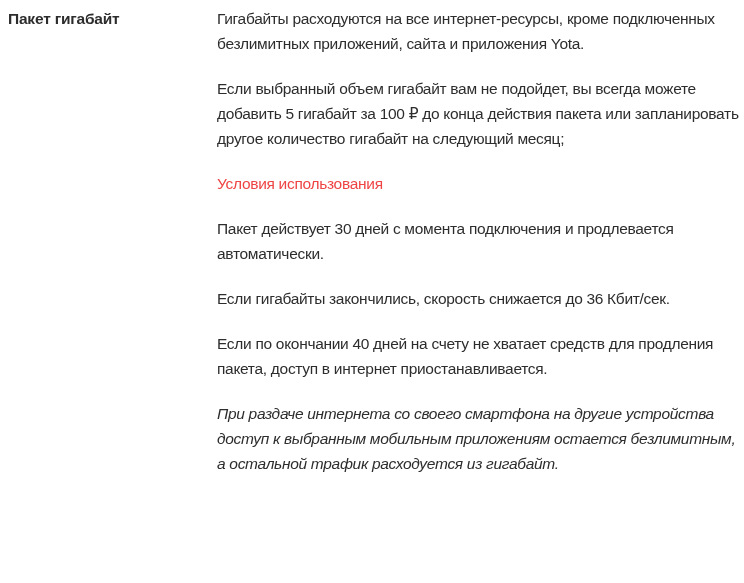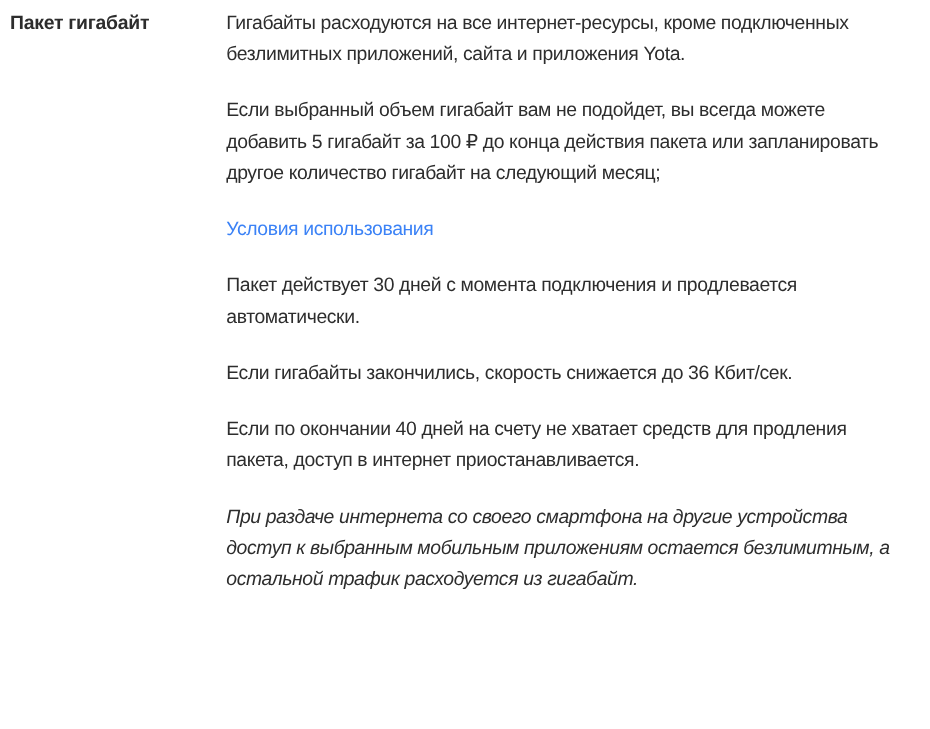--- a/index.html
+++ b/index.html
@@ -10,20 +10,21 @@
     background: #ffffff;
     font-family: "Liberation Sans", "DejaVu Sans", sans-serif;
     color: #2d2d2d;
     overflow: hidden;
   }
   .section-row {
     display: flex;
     align-items: flex-start;
     padding: 6px 0 0 8px;
     width: 744px;
+    gap: 36px;
   }
   .label-col {
     flex: 0 0 173px;
     width: 173px;
   }
   .row-label {
     font-size: 15.5px;
     font-weight: bold;
     line-height: 25px;
     letter-spacing: -0.2px;
@@ -36,21 +37,21 @@
     margin: 0 0 20px 0;
     font-size: 15.5px;
     line-height: 25px;
     letter-spacing: -0.3px;
   }
   .content-col p:last-child {
     margin-bottom: 0;
     font-style: italic;
   }
   .subheading {
-    color: #3b82f6;
+    color: #ef4444;
     font-size: 15.5px;
     line-height: 25px;
     letter-spacing: -0.3px;
     margin: 0 0 20px 0;
   }
 </style>
 </head>
 <body>
 
 <div class="section-row">

